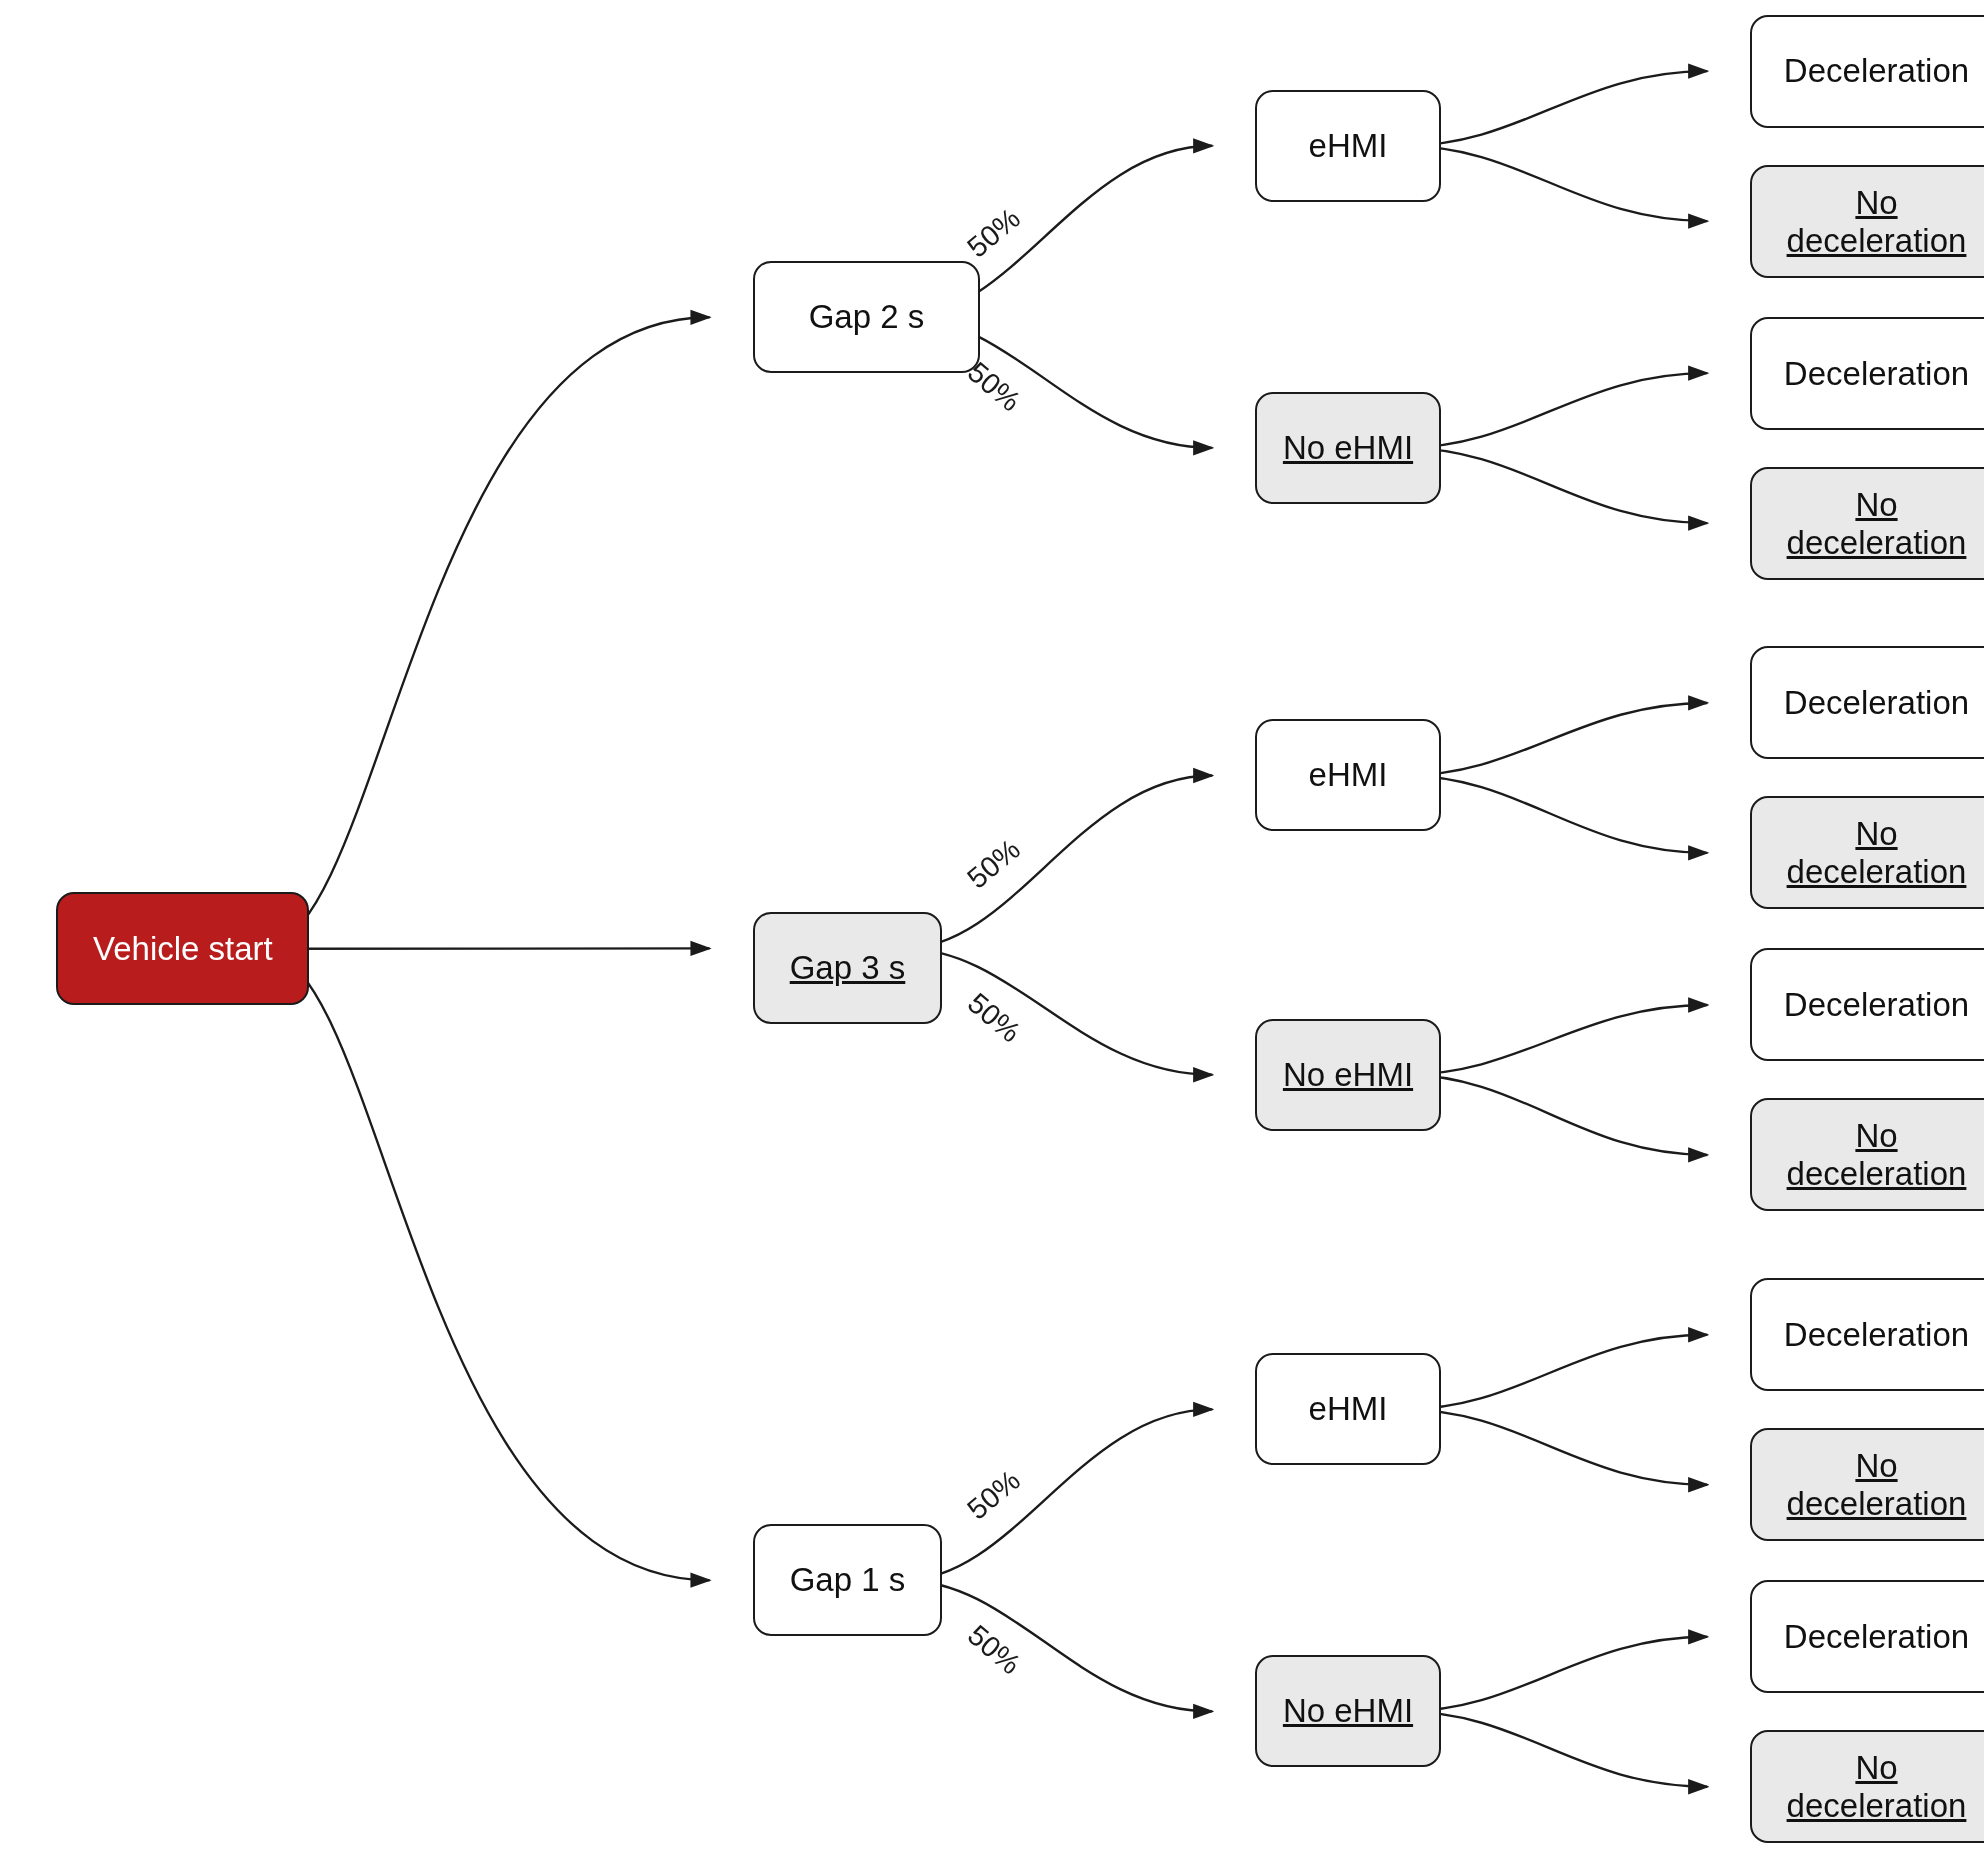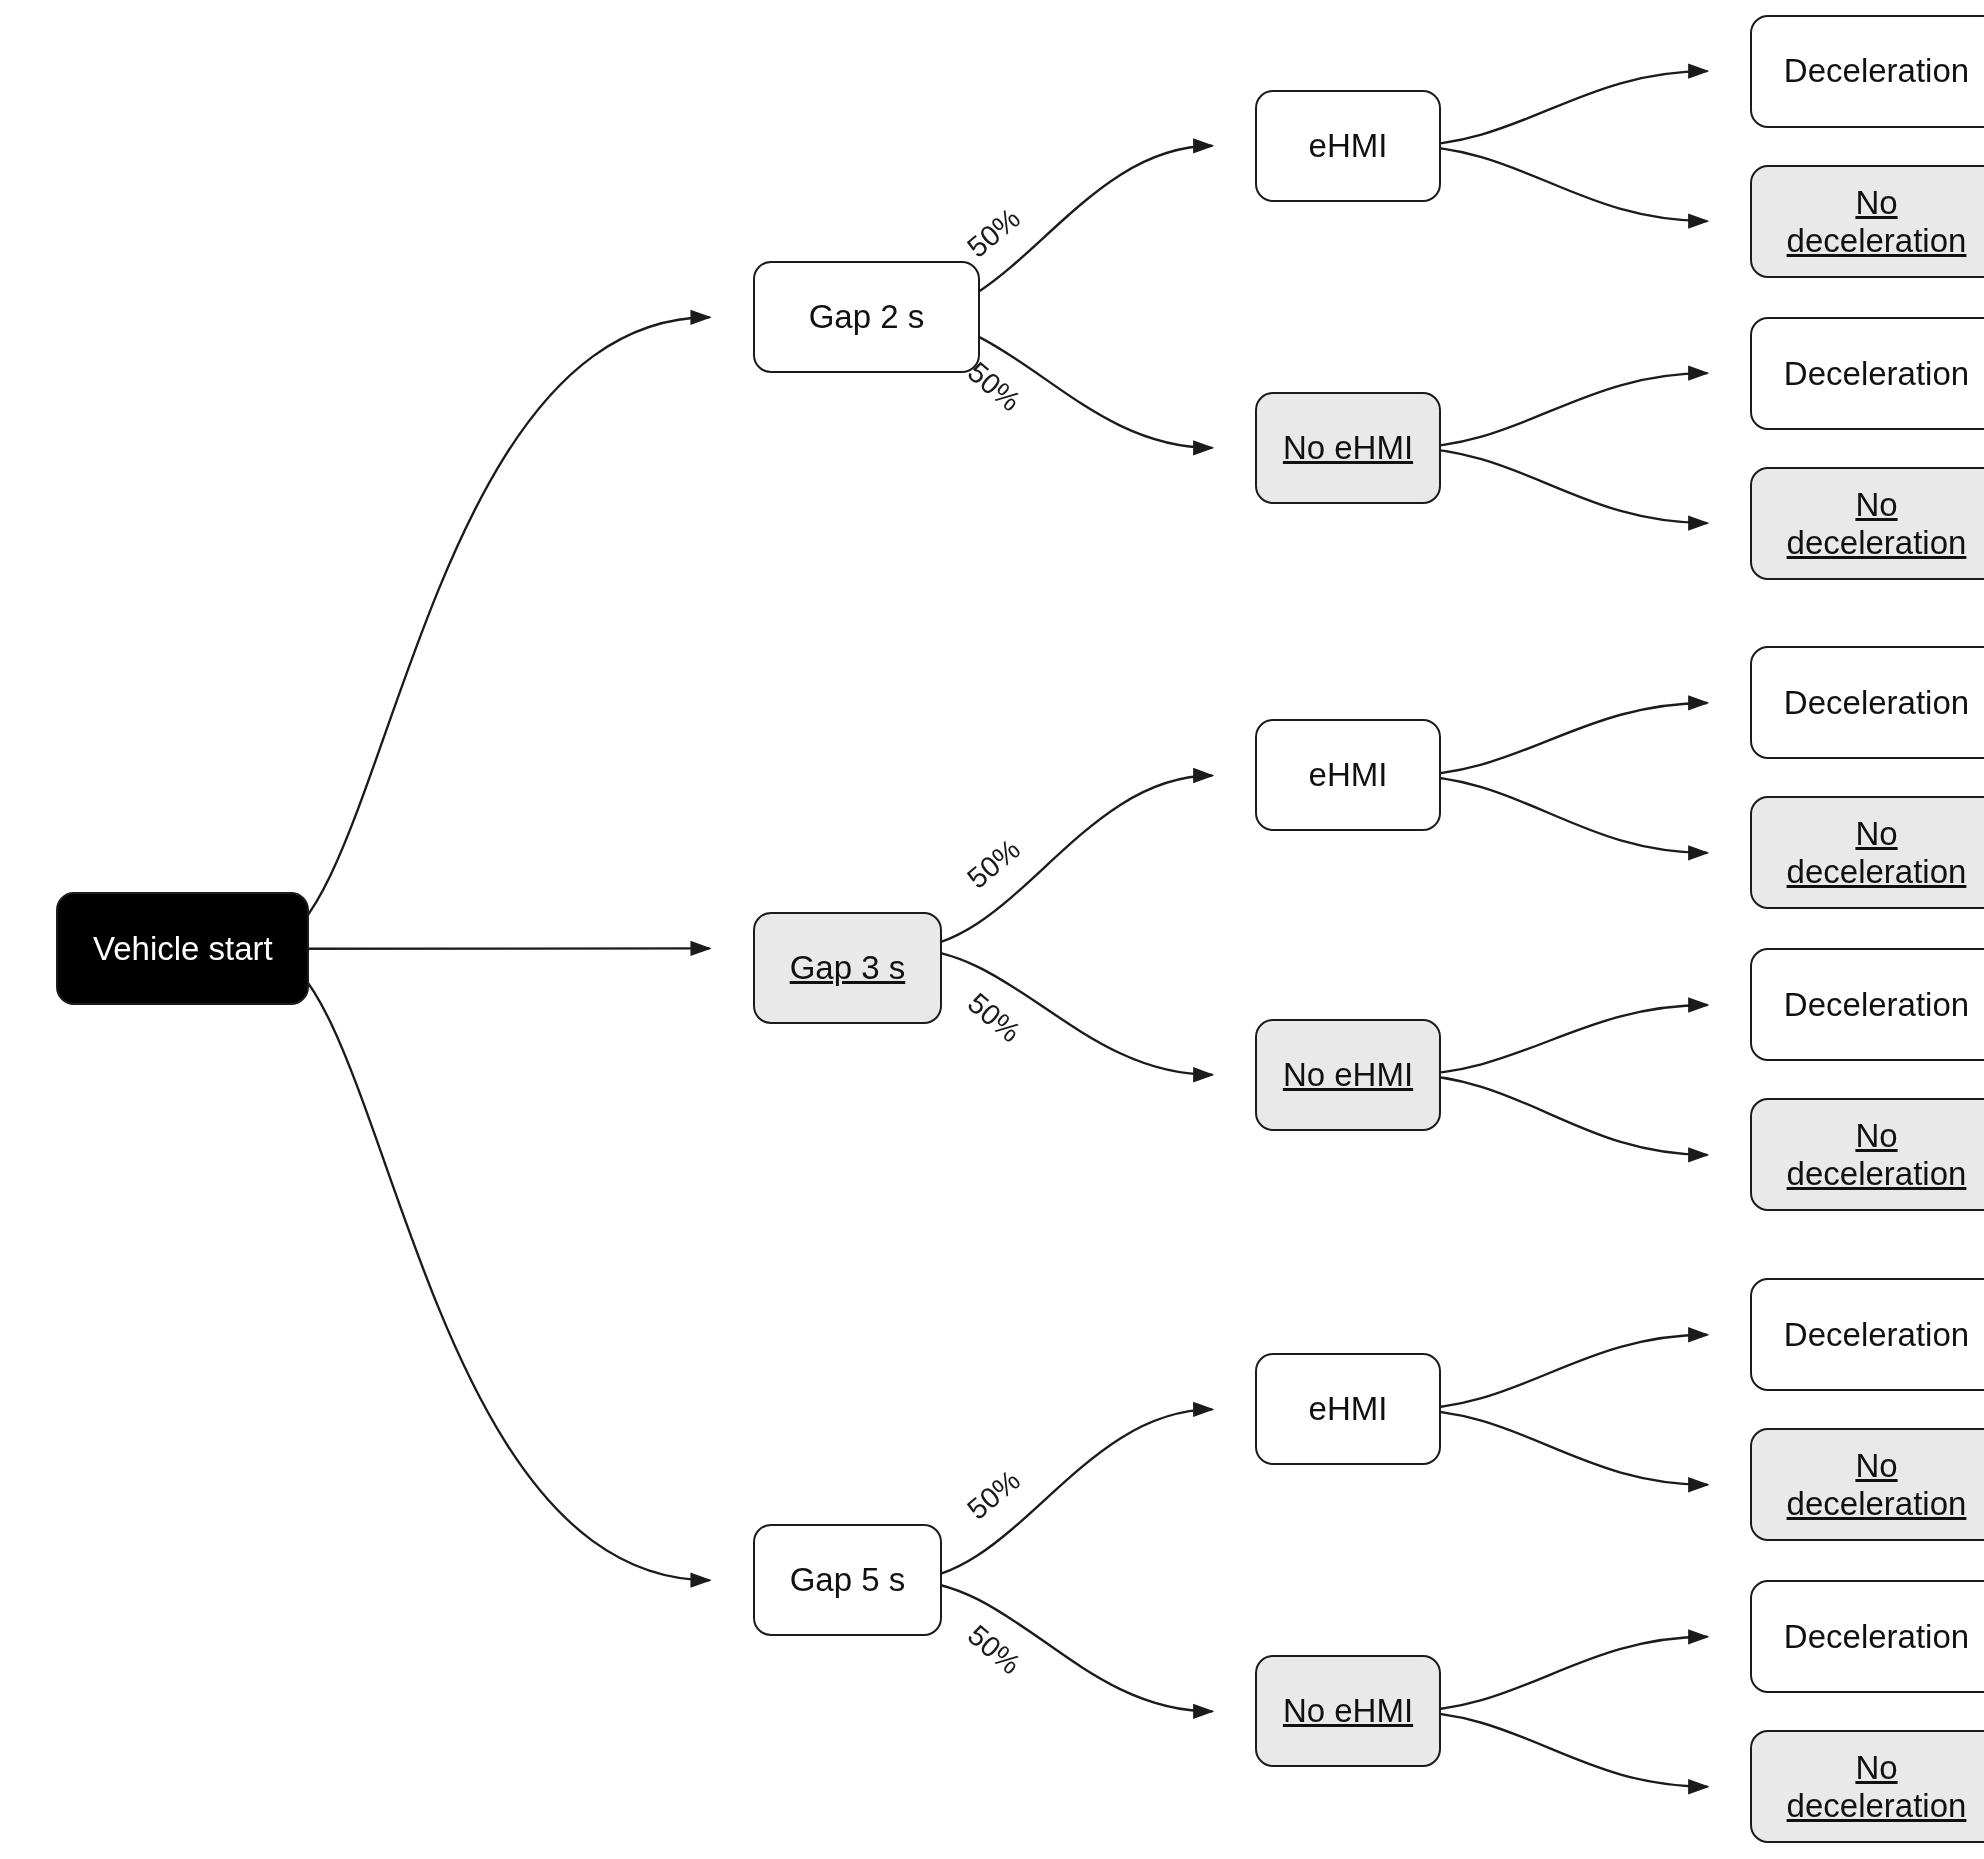--- a/index.html
+++ b/index.html
@@ -36,21 +36,21 @@
     justify-content: center;
     text-align: center;
     font-size: 33px;
     line-height: 1.13;
     color: #111111;
     padding: 2.8px 9.7px;
     margin-left: 39px;
   }
   .node.v-white { background: #ffffff; }
   .node.v-light { background: #e9e9e9; text-decoration: underline; }
-  .node.v-dark  { background: #000000; color: #ffffff; }
+  .node.v-dark  { background: #b91c1c; color: #ffffff; }
   .edge-label {
     position: absolute;
     font-size: 29px;
     color: #1b1b1b;
     white-space: nowrap;
     transform-origin: center center;
   }
 </style>
 </head>
 <body>
@@ -90,21 +90,21 @@
       <div class="node v-dark" style="left: 17.4px; top: 892px; width: 253px; height: 113px;">
         <span>Vehicle start</span>
       </div>
       <div class="node v-white" style="left: 714px; top: 261px; width: 227px; height: 112px;">
         <span>Gap 2 s</span>
       </div>
       <div class="node v-light" style="left: 714px; top: 912px; width: 189px; height: 112px;">
         <span>Gap 3 s</span>
       </div>
       <div class="node v-white" style="left: 714px; top: 1524px; width: 189px; height: 112px;">
-        <span>Gap 5 s</span>
+        <span>Gap 1 s</span>
       </div>
       <div class="node v-white" style="left: 1216px; top: 90px; width: 186px; height: 112px;">
         <span>eHMI</span>
       </div>
       <div class="node v-light" style="left: 1216px; top: 392px; width: 186px; height: 112px;">
         <span>No eHMI</span>
       </div>
       <div class="node v-white" style="left: 1216px; top: 719px; width: 186px; height: 112px;">
         <span>eHMI</span>
       </div>

